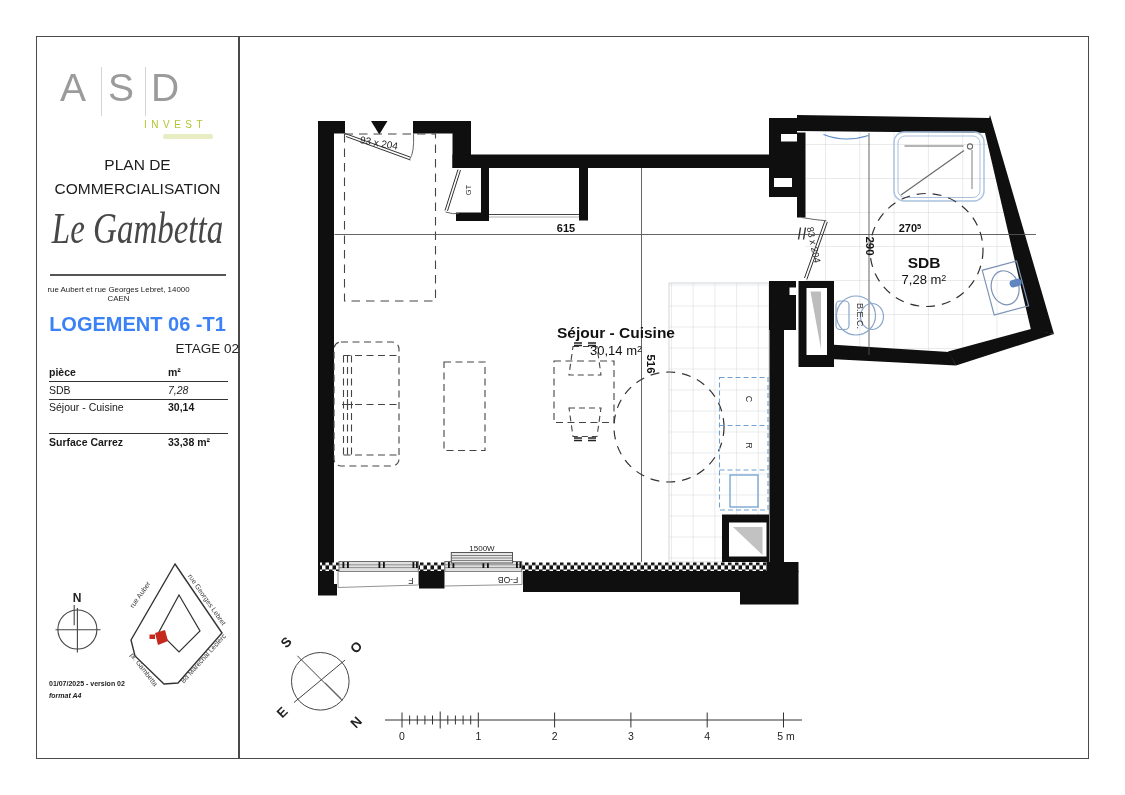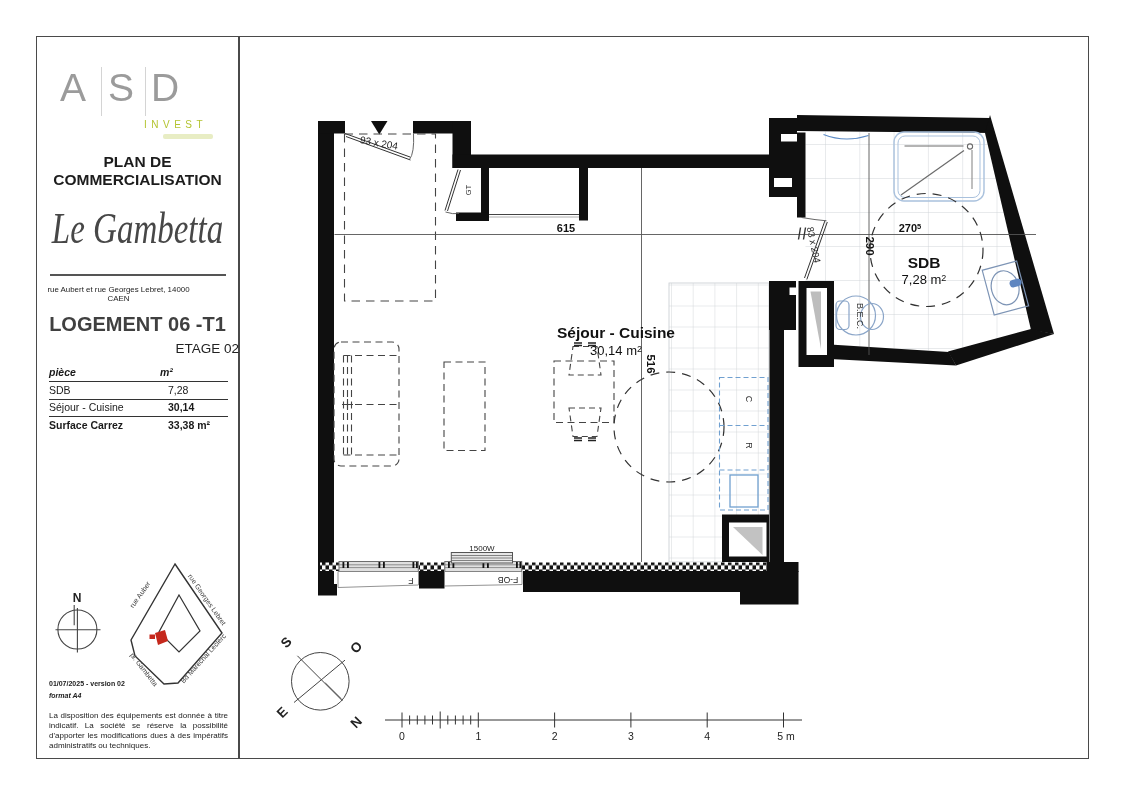--- a/index.html
+++ b/index.html
@@ -19,37 +19,37 @@
 <span class="abs" style="left:0;top:0;">A</span>
 <span class="abs" style="left:41px;top:1px;width:1px;height:49px;background:#d4d4d4;"></span>
 <span class="abs" style="left:48px;top:0;">S</span>
 <span class="abs" style="left:85px;top:1px;width:1px;height:49px;background:#d4d4d4;"></span>
 <span class="abs" style="left:91px;top:0;">D</span>
 </div>
 
 <div class="abs" style="left:144px;top:103px;color:#b4c431;font-size:10px;letter-spacing:4.5px;margin-top:16px;">INVEST</div>
 <div class="abs" style="left:163px;top:134px;width:50px;height:5px;background:#e8edc4;border-radius:2px;"></div>
 
-<div class="abs" style="left:36px;top:153px;width:203px;text-align:center;font-size:15.5px;line-height:18px;font-weight:bold;color:#1c1c1c;">PLAN DE<br>COMMERCIALISATION</div>
+<div class="abs" style="left:36px;top:153px;width:203px;text-align:center;font-size:15.5px;line-height:24px;font-weight:normal;color:#1c1c1c;">PLAN DE<br>COMMERCIALISATION</div>
 
 <div class="abs" style="left:36px;top:204px;width:203px;text-align:center;font-family:'Liberation Serif',serif;font-style:italic;font-size:33px;color:#474747;white-space:nowrap;transform:scaleY(1.35);transform-origin:50% 0;">Le Gambetta</div>
 
 <div class="abs" style="left:50px;top:274px;width:176px;height:1.5px;background:#555;"></div>
 
 <div class="abs" style="left:36px;top:285px;width:165px;text-align:center;font-size:7.9px;color:#222;">rue Aubert et rue Georges Lebret, 14000 CAEN</div>
 
-<div class="abs" style="left:36px;top:313px;width:203px;text-align:center;font-size:20px;font-weight:bold;color:#404040;">LOGEMENT 06 -T1</div>
+<div class="abs" style="left:36px;top:313px;width:203px;text-align:center;font-size:20px;font-weight:bold;color:#3b82f6;">LOGEMENT 06 -T1</div>
 
 <div class="abs" style="left:36px;top:341px;width:203px;text-align:right;font-size:13.5px;color:#222;">ETAGE 02</div>
 
 <div class="abs" style="left:49px;top:366px;width:179px;font-size:10.5px;color:#1a1a1a;">
-  <div style="position:relative;height:15px;font-style:italic;"><b>pièce</b><b style="position:absolute;left:111px;">m²</b></div>
-  <div style="border-top:1.2px solid #333;position:relative;height:15px;padding-top:1.5px;">SDB<span style="position:absolute;left:119px;">7,28</span></div>
+  <div style="position:relative;height:15px;"><b>pièce</b><b style="position:absolute;left:119px;">m²</b></div>
+  <div style="border-top:1.2px solid #333;position:relative;height:15px;padding-top:1.5px;">SDB<span style="position:absolute;left:119px;font-style:italic;">7,28</span></div>
   <div style="border-top:1.2px solid #333;position:relative;height:15px;padding-top:1.5px;">Séjour - Cuisine<span style="position:absolute;left:119px;font-weight:bold;">30,14</span></div>
-  <div style="border-top:1.2px solid #333;position:relative;height:15px;padding-top:2px;"><b>Surface Carrez</b><b style="position:absolute;left:119px;">33,38 m²</b></div>
+  <div style="border-top:1.2px solid #333;position:relative;height:15px;padding-top:2px;margin-top:17px;"><b>Surface Carrez</b><b style="position:absolute;left:119px;">33,38 m²</b></div>
 </div>
 
 <svg class="abs" style="left:46px;top:586px;" width="62" height="82" viewBox="0 0 62 82">
   <text x="31" y="16" font-size="12" font-weight="bold" fill="#222" text-anchor="middle" font-family="Liberation Sans">N</text>
   <circle cx="31.4" cy="43.5" r="19.5" fill="none" stroke="#444" stroke-width="1.1"></circle>
   <line x1="31.4" y1="22" x2="31.4" y2="66.5" stroke="#444" stroke-width="1.1"></line>
   <line x1="9.5" y1="43.7" x2="54.5" y2="43.7" stroke="#444" stroke-width="1.1"></line>
   <line x1="28.2" y1="19" x2="28.2" y2="39.3" stroke="#444" stroke-width="1.1"></line>
 </svg>
 
@@ -62,21 +62,20 @@
   <text x="20" y="40" font-size="7" fill="#3c3c3c" transform="rotate(-55 20 40)" text-anchor="middle" font-family="Liberation Sans">rue Auber</text>
   <text x="83" y="45" font-size="7" fill="#3c3c3c" transform="rotate(55 83 45)" text-anchor="middle" font-family="Liberation Sans">rue Georges Lebret</text>
   <text x="20" y="115" font-size="7" fill="#3c3c3c" transform="rotate(52 20 115)" text-anchor="middle" font-family="Liberation Sans">pl. Gambetta</text>
   <text x="83" y="104" font-size="7" fill="#3c3c3c" transform="rotate(-48 83 104)" text-anchor="middle" font-family="Liberation Sans">Bd Maréchal Leclerc</text>
 </svg>
 
 <div class="abs" style="left:49px;top:680px;font-size:7px;font-weight:bold;color:#222;">01/07/2025 - version 02</div>
 
 <div class="abs" style="left:49px;top:692px;font-size:7px;font-weight:bold;font-style:italic;color:#222;">format A4</div>
 
-<div class="abs" style="left:49px;top:710.5px;width:179px;font-size:8px;line-height:10.2px;text-align:justify;color:#222;">La disposition des équipements est donnée à titre indicatif.&nbsp; La&nbsp; société&nbsp; se&nbsp; réserve&nbsp; la&nbsp; possibilité d'apporter les modifications dues à des impératifs administratifs ou techniques.</div>
 
 <svg class="abs" style="left:0;top:0;" width="1125" height="795" viewBox="0 0 1125 795">
 <defs>
   <pattern id="chk" width="7" height="8.5" patternUnits="userSpaceOnUse">
     <rect width="7" height="8.5" fill="#fff"></rect>
     <rect x="0" y="0" width="3.5" height="4.25" fill="#111"></rect>
     <rect x="3.5" y="4.25" width="3.5" height="4.25" fill="#111"></rect>
   </pattern>
   <pattern id="tileK" width="21.7" height="21" patternUnits="userSpaceOnUse" x="671" y="284.5">
     <rect width="21.7" height="21" fill="#fff"></rect>

